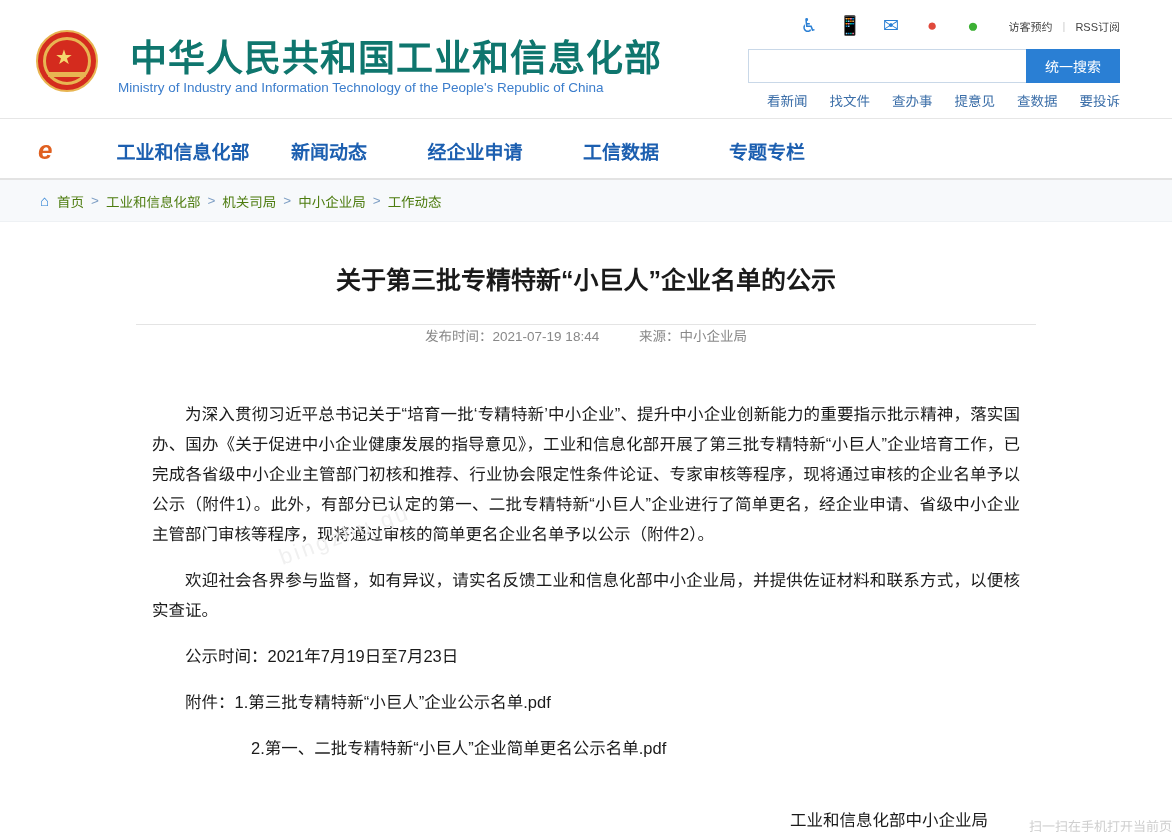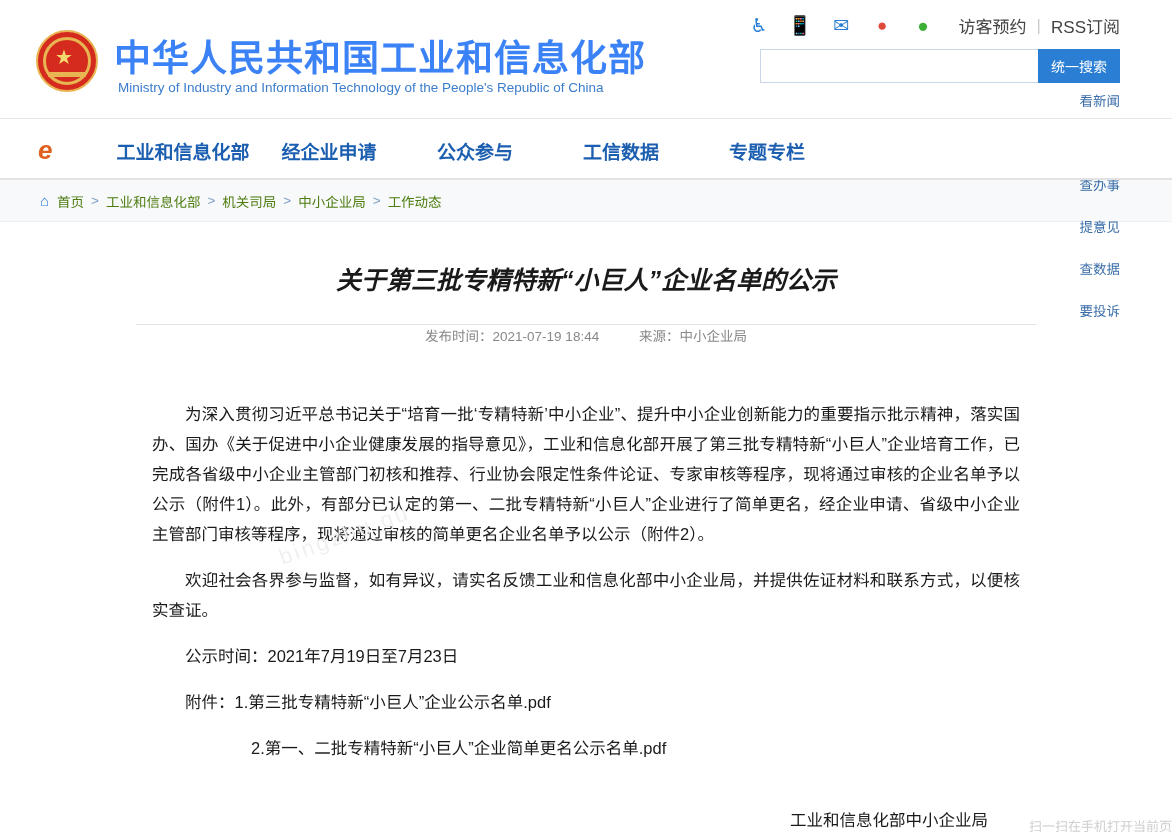--- a/index.html
+++ b/index.html
@@ -39,22 +39,22 @@
     position: absolute; left: 19px; top: 17px;
     color: #f5d76e; font-size: 20px; line-height: 20px;
   }
   .emblem .bar {
     position: absolute; left: 12px; top: 42px;
     width: 38px; height: 5px; background: #e8b552;
     border-radius: 1px;
   }
   .site-title {
     position: absolute;
-    left: 114px; top: 28px;
-    color: #3b82f6;
+    left: 130px; top: 28px;
+    color: #0f766e;
     font-size: 37px;
     font-weight: bold;
     letter-spacing: 1px;
     white-space: nowrap;
   }
   .site-subtitle {
     position: absolute;
     left: 118px; top: 80px;
     color: #3b7dcc;
     font-size: 13.5px;
@@ -72,21 +72,21 @@
     width: 27px; height: 27px;
     display: flex; align-items: center; justify-content: center;
     color: #2a7fd4;
     font-size: 19px;
     line-height: 1;
   }
   .ico.weibo { color: #e0493c; font-weight: bold; font-size: 17px; }
   .ico.wechat { color: #3cb034; font-size: 19px; }
   .top-links {
     display: flex; align-items: center; gap: 10px;
-    font-size: 17px; color: #333;
+    font-size: 11px; color: #333;
     margin-left: 8px;
   }
   .top-links .sep { color: #ccc; }
   .top-links a { color: #444; text-decoration: none; }
 
   .search-wrap {
     position: absolute;
     right: 52px; top: 49px;
     display: flex;
     height: 34px;
@@ -94,36 +94,35 @@
   .search-input {
     width: 278px; height: 34px;
     border: 1px solid #c9d8e8;
     border-right: none;
     padding: 0 10px;
     font-size: 13px;
     outline: none;
     background: #fff;
   }
   .search-btn {
-    width: 82px; height: 34px;
+    width: 94px; height: 34px;
     background: #2a7fd4;
     color: #fff;
     border: none;
     font-size: 14px;
     cursor: pointer;
     font-family: "Liberation Sans", sans-serif;
   }
   .quick-links {
     position: absolute;
     right: 52px; top: 90px;
     display: flex;
     gap: 22px;
     font-size: 13.5px;
     color: #3b6ea8;
-    flex-direction: column;
   }
   .quick-links span { cursor: pointer; }
 
   
   .nav {
     position: relative;
     width: 1172px;
     height: 62px;
     border-top: 1px solid #e6e6e6;
     border-bottom: 2px solid #e3e3e3;
@@ -184,21 +183,20 @@
     margin: 0 auto;
     padding-top: 40px;
   }
   .article-title {
     text-align: center;
     font-size: 25px;
     font-weight: bold;
     color: #1a1a1a;
     line-height: 36px;
     padding: 0 30px;
-    font-style: italic;
   }
   .meta {
     margin-top: 26px;
     border-top: 1px solid #e4e4e4;
     text-align: center;
     color: #888;
     font-size: 13.5px;
   }
   .meta .item { display: inline-block; margin: 0 18px; }
   .watermark {
@@ -276,22 +274,22 @@
     <span>提意见</span>
     <span>查数据</span>
     <span>要投诉</span>
   </div>
 </div>
 
 <div class="nav">
   <div class="nav-logo">e</div>
   <div class="nav-items">
     <div class="nav-item">工业和信息化部</div>
+    <div class="nav-item">新闻动态</div>
     <div class="nav-item">经企业申请</div>
-    <div class="nav-item">公众参与</div>
     <div class="nav-item">工信数据</div>
     <div class="nav-item">专题专栏</div>
   </div>
 </div>
 
 <div class="crumb-bar">
   <span class="home-icon">⌂</span>
   <a>首页</a>
   <span class="crumb-sep">&gt;</span>
   <a>工业和信息化部</a>

